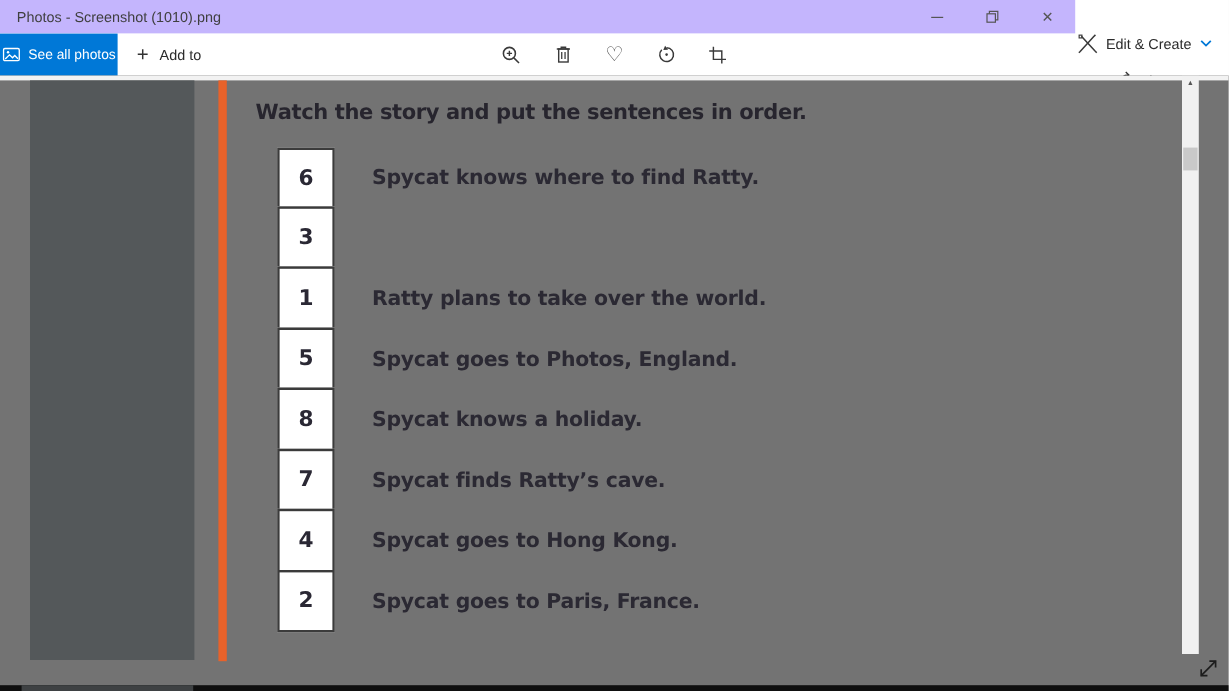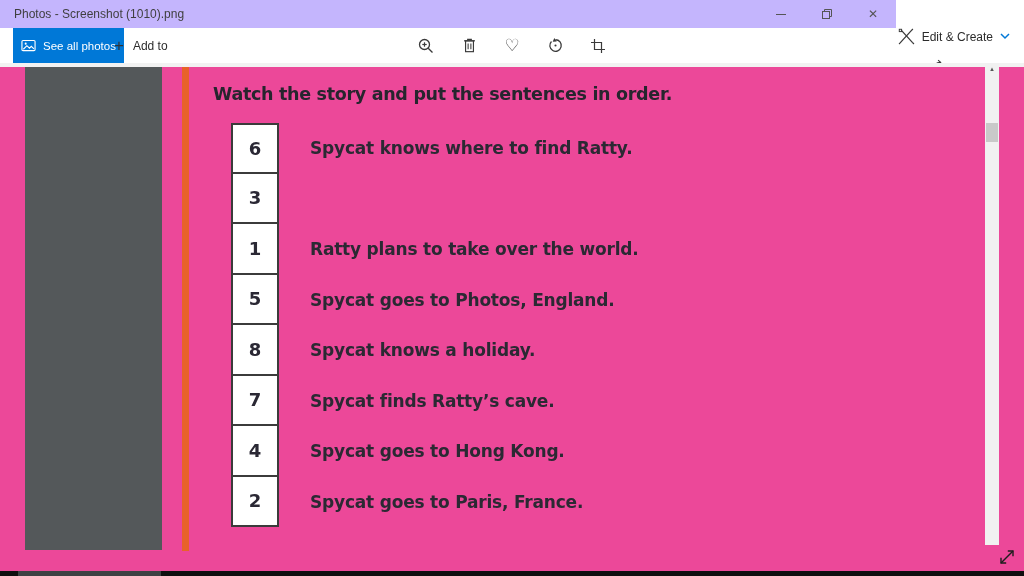--- a/index.html
+++ b/index.html
@@ -13,35 +13,35 @@
     display:flex; align-items:center; }
   .title-text { margin-left:14px; font-size:12px; color:#3f3f3f; }
   .win-controls { position:absolute; right:0; top:0; height:28px; display:flex; }
   .win-btn { width:46px; height:28px; display:flex; align-items:center; justify-content:center; color:#444; }
   .min-bar { width:10px; height:1px; background:#555; }
   .restore-glyph svg { display:block; }
   .close-glyph { font-size:12px; color:#555; }
 
   
   .toolbar { position:absolute; left:0; top:28px; width:1024px; height:35px; background:#fff; }
-  .btn-see-all { position:absolute; left:13px; top:0; width:111px; height:35px; background:#0078d7;
+  .btn-see-all { position:absolute; left:0; top:0; width:98px; height:35px; background:#0078d7;
     color:#fff; display:flex; align-items:center; justify-content:center; gap:7px; font-size:11.5px; cursor:pointer; }
   .btn-add-to { position:absolute; left:106px; top:0; height:35px; display:flex; align-items:center; gap:9px;
     font-size:12px; color:#2b2b2b; padding:0 8px; cursor:pointer; }
   .plus-glyph { font-size:17px; font-weight:300; color:#333; line-height:1; }
   .center-icons { position:absolute; left:414px; top:0; width:196px; height:35px;
     display:flex; align-items:center; justify-content:space-between; }
   .tool-icon { width:24px; height:24px; display:flex; align-items:center; justify-content:center; cursor:pointer; }
   .heart-glyph { font-size:17px; color:#4a4a4a; line-height:1; }
   .right-group { position:absolute; right:10px; top:0; height:35px; display:flex; align-items:center; gap:14px;flex-direction:column; }
   .right-item { display:flex; align-items:center; gap:7px; font-size:12px; color:#2b2b2b; cursor:pointer; padding:0 4px; }
   .ellipsis-glyph { font-size:11px; letter-spacing:3px; color:#333; }
 
   
-  .content { position:absolute; left:0; top:63px; width:1024px; height:513px; background:#ec4899; overflow:hidden; }
+  .content { position:absolute; left:0; top:63px; width:1024px; height:513px; background:#737373; overflow:hidden; }
   .photo-topstrip { position:absolute; left:0; top:0; width:1024px; height:4px; background:#f2f2f2; }
   .dark-panel { position:absolute; left:25px; top:4px; width:137px; height:483px; background:#54585a; }
   .orange-bar { position:absolute; left:182px; top:4px; width:7px; height:484px; background:#e8622a; }
 
   .worksheet-heading { position:absolute; left:213px; top:21px; font-family:"DejaVu Sans", sans-serif;
     font-weight:bold; font-size:17.5px; letter-spacing:-0.3px; color:#27252e; }
 
   .rows { position:absolute; left:231px; top:60px; }
   .ws-row { display:flex; align-items:stretch; height:50.5px; }
   .num-box { width:48px; border:2px solid #3b3b3b; background:#fff; display:flex; align-items:center;

